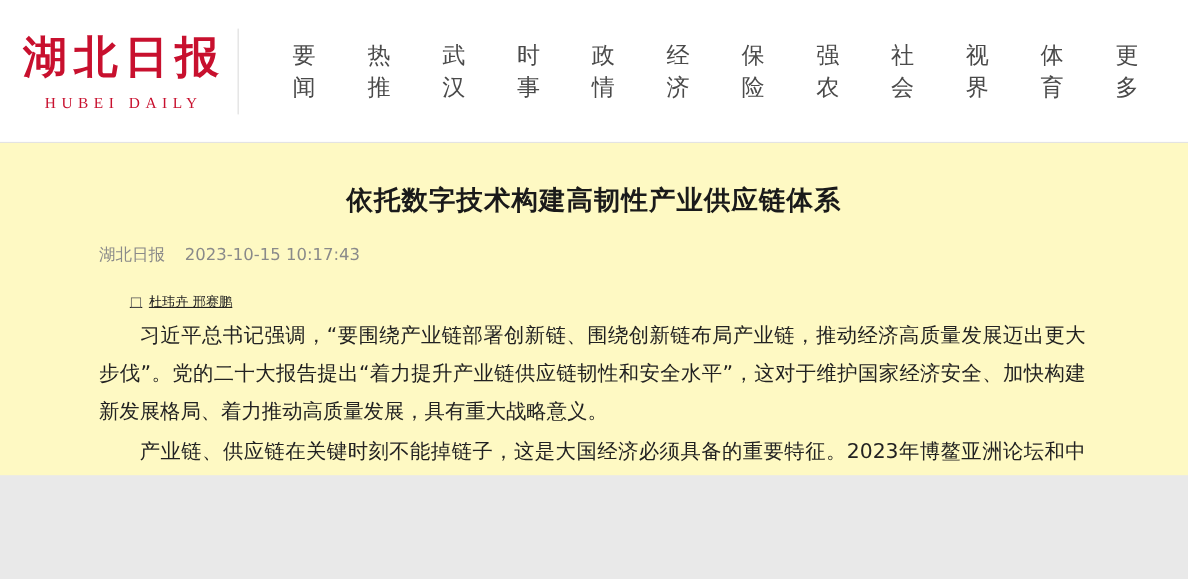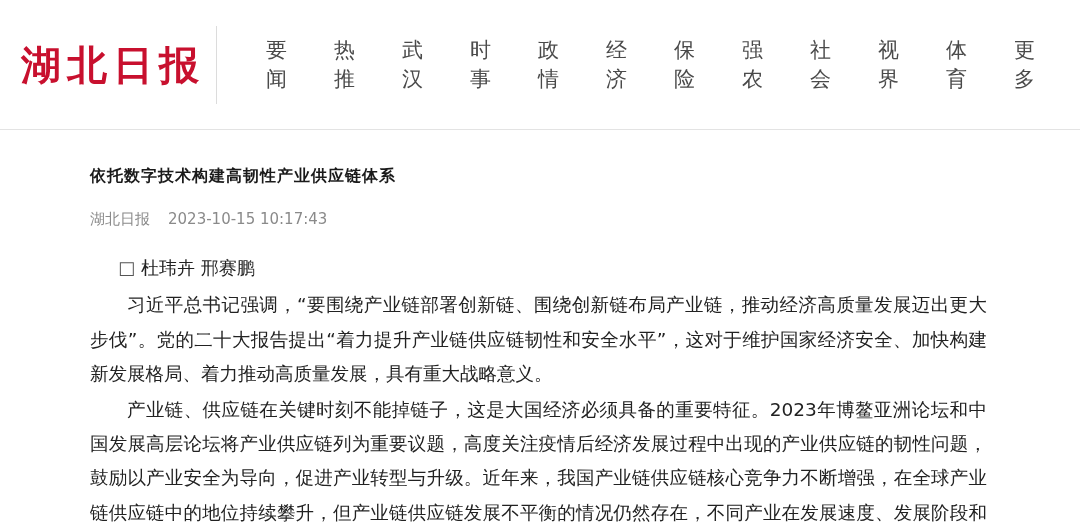--- a/index.html
+++ b/index.html
@@ -9,22 +9,22 @@
   body {
     width: 1080px;
     height: 526px;
     background: #e9e9e9;
     font-family: "Liberation Sans", sans-serif;
     overflow: hidden;
   }
   #page {
     position: relative;
     width: 1080px;
-    height: 526px;
-    background: #ffffff;
+    height: 432px;
+    background: #fef9c3;
     overflow: hidden;
   }
 
   
   .site-header {
     position: relative;
     height: 130px;
     background: #ffffff;
     border-bottom: 1px solid #e3e3e3;
     display: flex;
@@ -84,23 +84,23 @@
   }
 
   
   .article {
     padding: 34px 90px 0 90px;
     box-sizing: border-box;
   }
   .article-title {
     font-family: "DejaVu Sans", sans-serif;
     font-weight: bold;
-    font-size: 16px;
+    font-size: 24px;
     color: #1a1a1a;
-    text-align: left;
+    text-align: center;
     letter-spacing: 1px;
     margin: 0 0 6px 0;
     line-height: 1.5;
   }
   .article-meta {
     margin-top: 22px;
     font-family: "DejaVu Sans", sans-serif;
     font-size: 15px;
     color: #8a8a8a;
     display: flex;
@@ -111,41 +111,43 @@
     margin-top: 22px;
     font-family: "DejaVu Sans", sans-serif;
     font-size: 18.5px;
     color: #222222;
     line-height: 1.85;
     text-align: justify;
   }
   .byline {
     margin: 0 0 4px 0;
     padding-left: 28px;
-    font-size: 18px;
+    font-size: 12px;
     color: #222;
+    text-decoration: underline;
   }
   .byline .mark {
     color: #555;
     margin-right: 6px;
   }
   .para {
     margin: 0 3px 2px 0;
     text-indent: 2em;
   }
 </style>
 </head>
 <body>
 
 <div id="page">
 
   <div class="site-header">
 
     <div class="brand">
       <div class="brand-cn">湖北日报</div>
+      <div class="brand-en">HUBEI DAILY</div>
     </div>
 
     <div class="header-divider"></div>
 
     <div class="nav">
       <div class="nav-item">
         <span>要</span>
         <span>闻</span>
       </div>
       <div class="nav-item">

